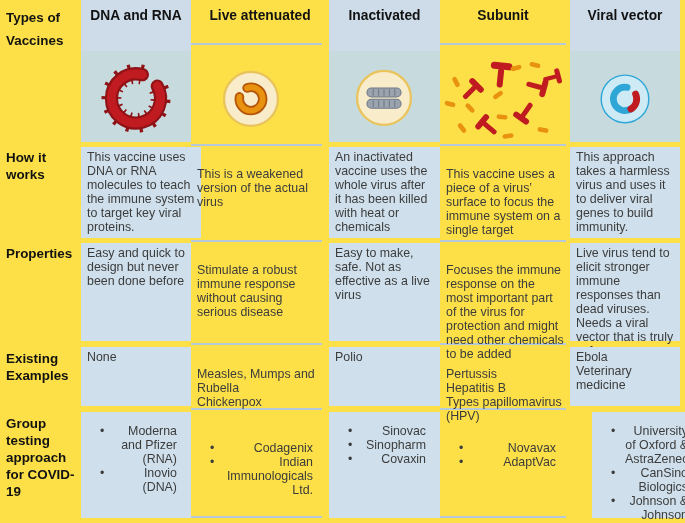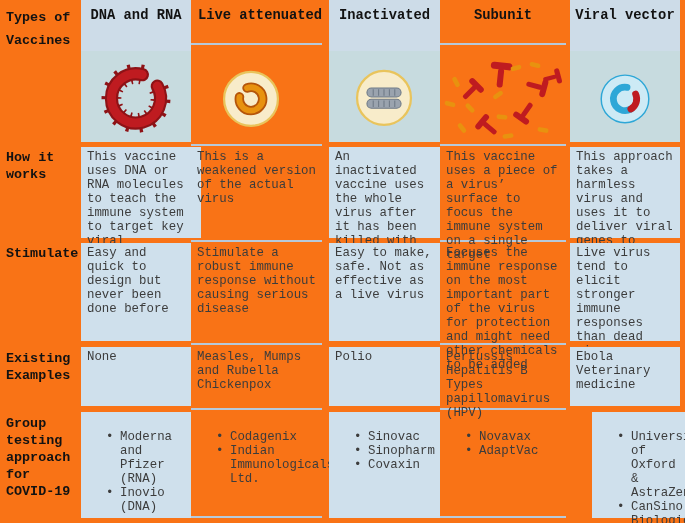--- a/index.html
+++ b/index.html
@@ -1,42 +1,42 @@
 <!DOCTYPE html>
 <html style="--header-blue: #cddce8; --image-blue: #c7dbdf; --cell-blue: #cfe0ec; --line-blue: #b6c9db; --text-dark: #3c3c3c; --heading-black: #121212; --virus-red: #bf1b20; --virus-dark-red: #8e1216; --virus-orange: #e8920f; --virus-yellow: #f8ecca; --virus-yellow-rim: #e9c45c; --virus-green: #2f9d7b; --virus-blue: #2ea7d7; --virus-light-blue: #cdeaf5; --virus-gray: #9aa3ae; --virus-gray-dark: #6f7a87;"><head>
 <meta charset="utf-8">
 <style>
   html,body{margin:0;padding:0;background:#fff;}
   .page{
-    position:relative;width:685px;height:523px;background:#f97316;overflow:hidden;
-    font-family:Liberation Mono, monospace;color:var(--text-dark,#3c3c3c);
+    position:relative;width:685px;height:523px;background:#fde047;overflow:hidden;
+    font-family:Liberation Sans, sans-serif;color:var(--text-dark,#3c3c3c);
   }
   .abs{position:absolute;box-sizing:border-box;}
   
   .rowlabel{
     left:6px;width:73px;font-weight:bold;color:var(--heading-black,#121212);
     font-size:13.4px;line-height:17px;
   }
   .rowlabel.corner{line-height:23px;top:6px;}
   
   .hcell{
     height:51px;text-align:center;padding-top:8px;font-weight:bold;
     color:var(--heading-black,#121212);font-size:13.8px;
   }
   .hcell.blue{background:var(--header-blue,#cddce8);text-align:center;}
   
   .cell{font-size:12.4px;line-height:14px;padding:3px 6px;}
   .cell.blue{background:var(--cell-blue,#cfe0ec);}
-  .cell.white{padding:3px 3px;}
+  .cell.white{padding:20px 3px;}
   .prelines{white-space:pre-line;}
   .imgcell{background:var(--image-blue,#c7dbdf);}
   
   .sep{height:2px;background:var(--line-blue,#b6c9db);}
   
-  ul.bullets{margin:14px;padding:1px 0 0 0;list-style:none;}
+  ul.bullets{margin:8px;padding:1px 0 0 0;list-style:none;text-align:right;}
   ul.bullets li{position:relative;padding-left:19px;}
   ul.bullets li::before{content:"\2022";position:absolute;left:5px;top:0;}
   
   .f-red{fill:var(--virus-red,#bf1b20);}
   .f-orange{fill:var(--virus-orange,#e8920f);}
   .f-green{fill:var(--virus-green,#2f9d7b);}
   .f-blue{fill:var(--virus-blue,#2ea7d7);}
   svg{display:block;}
 </style>
 </head>
@@ -55,21 +55,21 @@
       <g id="tsub">
           <rect x="-2.5" y="-3" width="5" height="16" rx="2"></rect>
           <rect x="-9" y="-8" width="18" height="6" rx="3"></rect>
         </g>
       <rect id="rod" x="-5.5" y="-2.3" width="11" height="4.6" rx="2.3"></rect>
     </defs>
   </svg>
 
   <div class="abs rowlabel corner">Types of Vaccines</div>
   <div class="abs rowlabel" style="top:149px">How it works</div>
-  <div class="abs rowlabel" style="top:245px">Stimulate</div>
+  <div class="abs rowlabel" style="top:245px">Properties</div>
   <div class="abs rowlabel" style="top:350px">Existing Examples</div>
   <div class="abs rowlabel" style="top:415px">Group testing approach for COVID-19</div>
 
   <div class="abs hcell blue" style="left:81px;top:0;width:110px">DNA and RNA</div>
   <div class="abs imgcell" style="left:81px;top:51px;width:110px;height:91px">
     <svg class="abs" style="left:5px;top:3px" width="100" height="85" viewBox="0 0 100 90">
       <path d="M 56.7 21.9 A 26 26 0 1 0 72.5 34.0" fill="none" stroke="var(--virus-dark-red,#8e1216)" stroke-width="21" stroke-dasharray="2.6 8.8" stroke-linecap="butt"></path>
       <path d="M 56.7 21.9 A 26 26 0 1 0 72.5 34.0" fill="none" stroke="var(--virus-dark-red,#8e1216)" stroke-width="14" stroke-linecap="round"></path>
       <path d="M 56.7 21.9 A 26 26 0 1 0 72.5 34.0" fill="none" stroke="var(--virus-red,#c31e24)" stroke-width="9.5" stroke-linecap="round"></path>
     </svg>

